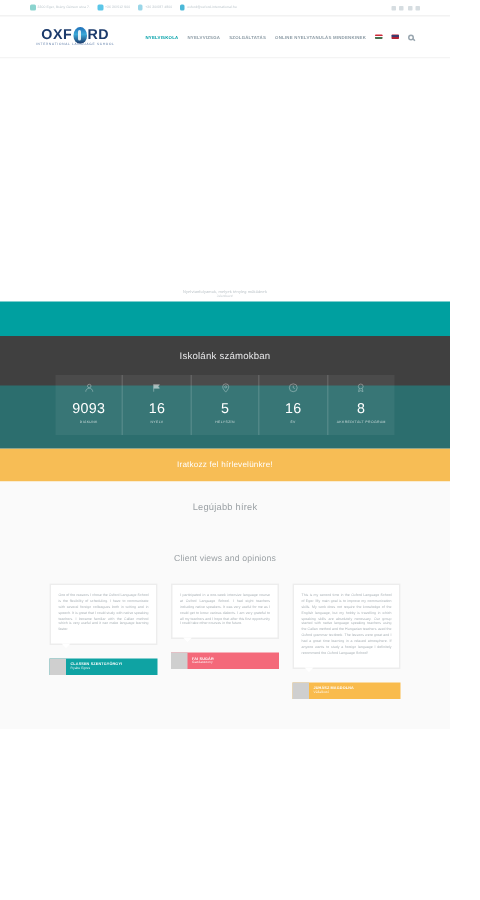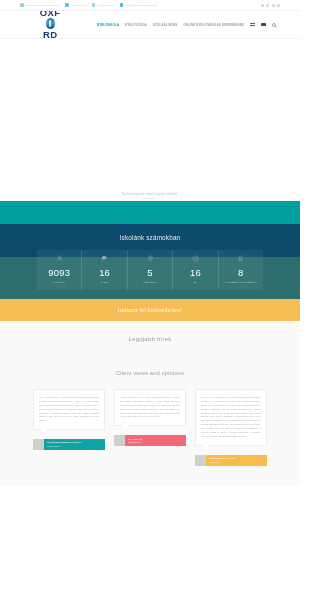--- a/index.html
+++ b/index.html
@@ -39,21 +39,21 @@
   
   .header {
     height: 28px; width: 100%; background: #ffffff;
     display: flex; align-items: center;
     padding: 0 24px;
     border-bottom: 1px solid #f4f4f4;
   }
   .logo { display: flex; flex-direction: column; align-items: center; }
   .logo-row {
     display: flex; align-items: center; gap: 0px;
-    font-size: 9.5px; font-weight: 700; color: #1b3a6b; letter-spacing: .4px; flex-direction: column;
+    font-size: 9.5px; font-weight: 700; color: #1b3a6b; letter-spacing: .4px;
   }
   .logo-emblem {
     width: 9px; height: 11px; margin: 0 .5px;
     background: linear-gradient(#1f6fb8 0%, #3ba8d8 45%, #1b3a6b 100%);
     border-radius: 50% 50% 45% 45%;
     position: relative; top: .5px;
   }
   .logo-emblem::after {
     content:""; position:absolute; left:50%; top:18%;
     width:2px; height:66%; margin-left:-1px;
@@ -90,21 +90,21 @@
     display:flex; flex-direction:column; align-items:center; justify-content:center;
   }
   .promo-title { font-size: 2.6px; color: #b9c1c6; letter-spacing:.1px; }
   .promo-sub { font-size: 2.2px; color: #c8ced2; margin-top:1px; }
 
   
   .teal-band { height: 23px; width: 100%; background: #00a0a0; }
 
   
   .stats-wrap { width: 100%; position: relative; }
-  .stats-gray { background: #0c4a6e; padding-top: 10px; padding-bottom: 0; }
+  .stats-gray { background: #404040; padding-top: 10px; padding-bottom: 0; }
   .stats-heading {
     text-align: center; color: #e8e8ea; font-size: 6.4px;
     font-weight: 400; letter-spacing: .15px; padding-bottom: 9px;
   }
   .stats-panel {
     width: 226px; margin: 0 auto;
     display: flex;
     background: rgba(255,255,255,0.06);
     position: relative; z-index: 2;
   }

